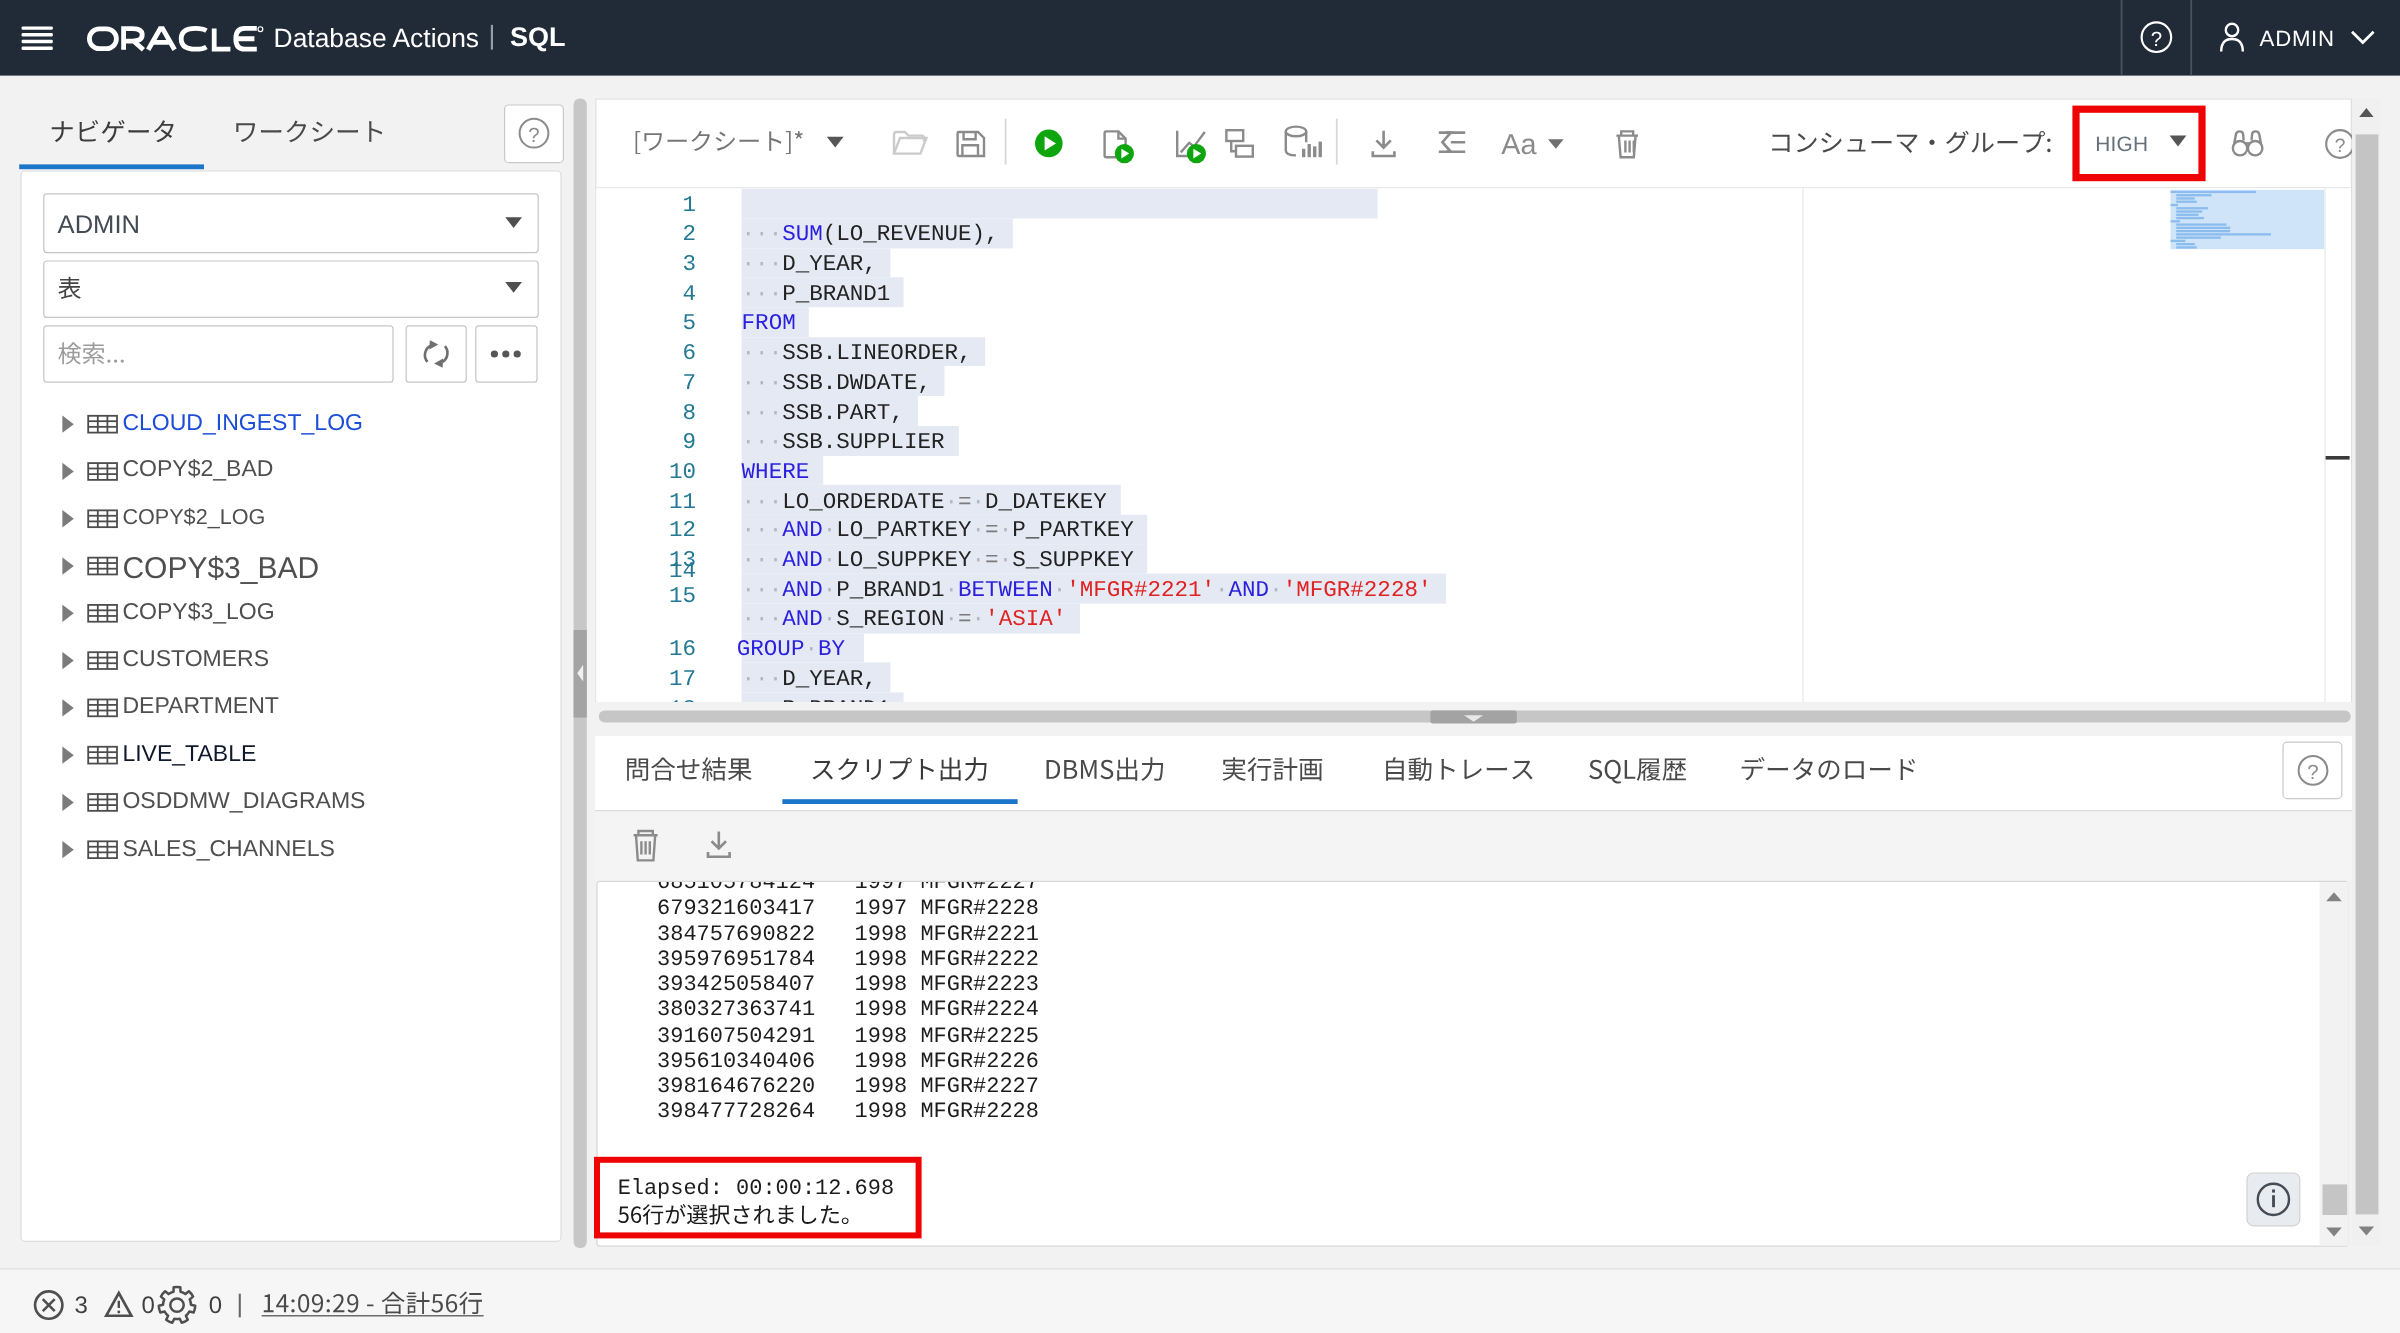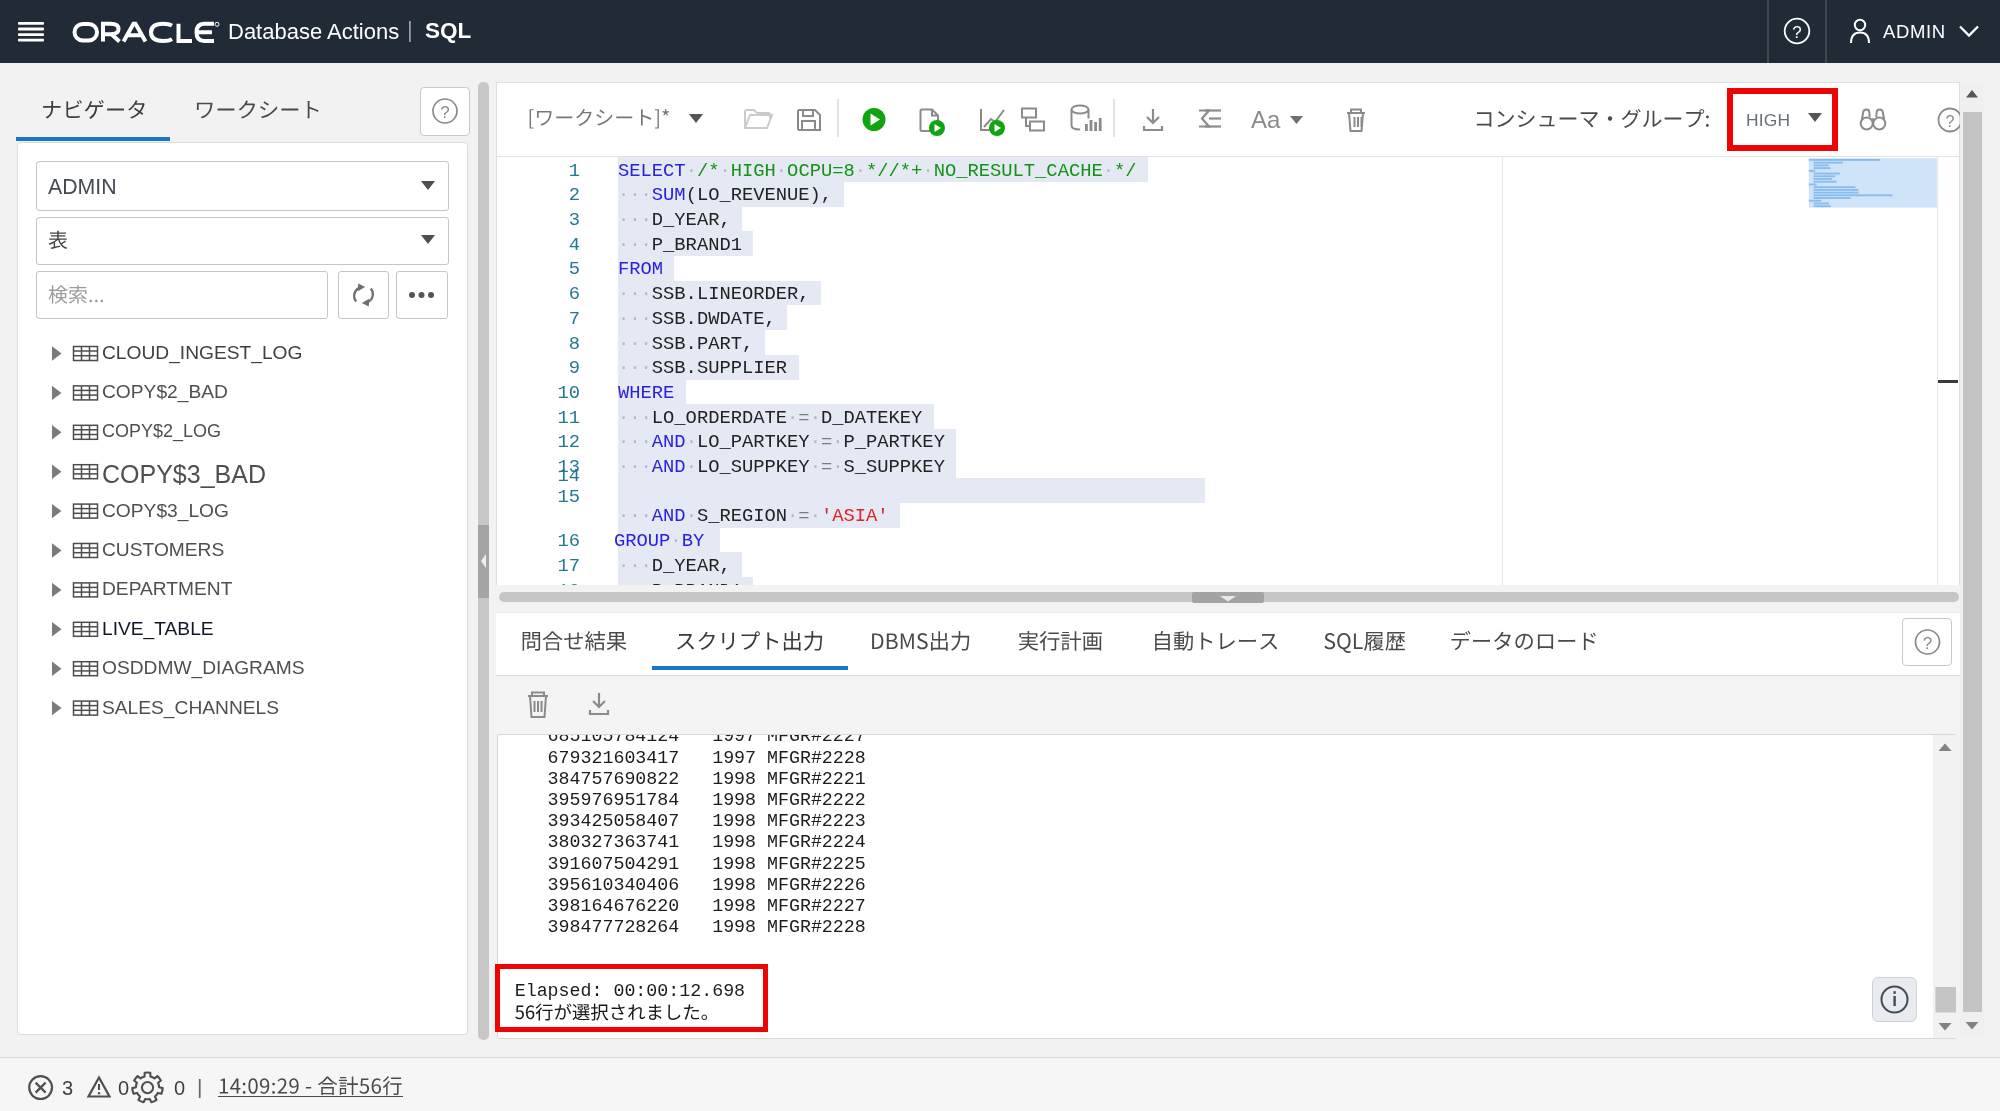--- a/index.html
+++ b/index.html
@@ -153,21 +153,21 @@
     </g>
     <path d="M52,370.8999999999999 L61.5,378.0999999999999 L52,385.2999999999999 Z" fill="#7b7b7b"></path>
     <g stroke="#4d4d4d" stroke-width="1.5" fill="none">
       <rect x="73.5" y="371.0999999999999" width="24" height="14"></rect>
       <line x1="73.5" y1="375.5999999999999" x2="97.5" y2="375.5999999999999"></line>
       <line x1="73.5" y1="380.2999999999999" x2="97.5" y2="380.2999999999999"></line>
       <line x1="81.5" y1="371.0999999999999" x2="81.5" y2="385.0999999999999"></line>
       <line x1="89.5" y1="371.0999999999999" x2="89.5" y2="385.0999999999999"></line>
     </g>
   </svg>
-<div class="abs" style="left:102px;top:342.0px;font-size:19.2px;color:#404040">CLOUD_INGEST_LOG</div>
+<div class="abs" style="left:102px;top:342.0px;font-size:19.2px;color:#1d4ed8">CLOUD_INGEST_LOG</div>
 <div class="abs" style="left:102px;top:381.4px;font-size:19.2px;color:#4f4f4f">COPY$2_BAD</div>
 <div class="abs" style="left:102px;top:420.8px;font-size:18px;color:#4f4f4f">COPY$2_LOG</div>
 <div class="abs" style="left:102px;top:460.2px;font-size:25px;color:#4f4f4f">COPY$3_BAD</div>
 <div class="abs" style="left:102px;top:499.6px;font-size:19.2px;color:#4f4f4f">COPY$3_LOG</div>
 <div class="abs" style="left:102px;top:539.0px;font-size:19.2px;color:#4f4f4f">CUSTOMERS</div>
 <div class="abs" style="left:102px;top:578.4px;font-size:19.2px;color:#4f4f4f">DEPARTMENT</div>
 <div class="abs" style="left:102px;top:617.8px;font-size:19.2px;color:#0f172a">LIVE_TABLE</div>
 <div class="abs" style="left:102px;top:657.2px;font-size:19.2px;color:#4f4f4f">OSDDMW_DIAGRAMS</div>
 <div class="abs" style="left:102px;top:696.6px;font-size:19.2px;color:#4f4f4f">SALES_CHANNELS</div>
 <div class="abs" style="left:478px;top:82px;width:11px;height:958px;background:#c7c7c7;border-radius:5px"></div>
@@ -246,21 +246,20 @@
  <path d="M34.2,20 l-1.5,-8.2 q-0.5,-2.3 -3,-2.3 q-2.8,0 -3,2.5 l-0.4,5"></path>
  <circle cx="16.7" cy="23.5" r="6"></circle>
       <circle cx="29.3" cy="23.5" r="6"></circle>
  <path d="M21.2,20.2 q1.8,-1.6 3.6,0"></path>
 </g>
 <circle cx="100" cy="20" r="11.5" stroke="#8b8b8b" stroke-width="1.8" fill="none"></circle>
 <text x="100" y="27" font-size="16" fill="#8b8b8b" text-anchor="middle" font-family="Liberation Sans">?</text>
 </svg>
 <div class="abs" style="left:497px;top:157px;width:1462px;height:428px;overflow:hidden;background:#fff" id="ed">
 <div class="abs lsel" style="left:121.0px;top:0.25px;width:530.2px;height:24.7px"></div>
-<div class="abs code" style="left:121.0px;top:1.65px"><b class="k">SELECT</b><i>·</i><b class="g">/*</b><i>·</i><b class="g">HIGH</b><i>·</i><b class="g">OCPU=8</b><i>·</i><b class="g">*//*+</b><i>·</i><b class="g">NO_RESULT_CACHE</b><i>·</i><b class="g">*/</b></div>
 <div class="gut" style="left:38px;top:1.65px">1</div>
 <div class="abs lsel" style="left:121.0px;top:24.95px;width:225.6px;height:24.7px"></div>
 <div class="abs code" style="left:121.0px;top:26.35px"><i>···</i><b class="k">SUM</b><b class="i">(LO_REVENUE),</b></div>
 <div class="gut" style="left:38px;top:26.35px">2</div>
 <div class="abs lsel" style="left:121.0px;top:49.65px;width:124.1px;height:24.7px"></div>
 <div class="abs code" style="left:121.0px;top:51.05px"><i>···</i><b class="i">D_YEAR,</b></div>
 <div class="gut" style="left:38px;top:51.05px">3</div>
 <div class="abs lsel" style="left:121.0px;top:74.35px;width:135.4px;height:24.7px"></div>
 <div class="abs code" style="left:121.0px;top:75.75px"><i>···</i><b class="i">P_BRAND1</b></div>
 <div class="gut" style="left:38px;top:75.75px">4</div>
@@ -285,20 +284,21 @@
 <div class="abs lsel" style="left:121.0px;top:247.25px;width:315.8px;height:24.7px"></div>
 <div class="abs code" style="left:121.0px;top:248.65px"><i>···</i><b class="i">LO_ORDERDATE</b><i>·</i><b class="o">=</b><i>·</i><b class="i">D_DATEKEY</b></div>
 <div class="gut" style="left:38px;top:248.65px">11</div>
 <div class="abs lsel" style="left:121.0px;top:271.95px;width:338.4px;height:24.7px"></div>
 <div class="abs code" style="left:121.0px;top:273.35px"><i>···</i><b class="k">AND</b><i>·</i><b class="i">LO_PARTKEY</b><i>·</i><b class="o">=</b><i>·</i><b class="i">P_PARTKEY</b></div>
 <div class="gut" style="left:38px;top:273.35px">12</div>
 <div class="abs lsel" style="left:121.0px;top:296.65px;width:338.4px;height:24.7px"></div>
 <div class="abs code" style="left:121.0px;top:298.05px"><i>···</i><b class="k">AND</b><i>·</i><b class="i">LO_SUPPKEY</b><i>·</i><b class="o">=</b><i>·</i><b class="i">S_SUPPKEY</b></div>
 <div class="gut" style="left:38px;top:298.05px">13</div>
 <div class="abs lsel" style="left:121.0px;top:321.35px;width:586.6px;height:24.7px"></div>
+<div class="abs code" style="left:121.0px;top:322.75px"><i>···</i><b class="k">AND</b><i>·</i><b class="i">P_BRAND1</b><i>·</i><b class="k">BETWEEN</b><i>·</i><b class="r">'MFGR#2221'</b><i>·</i><b class="k">AND</b><i>·</i><b class="r">'MFGR#2228'</b></div>
 <div class="gut" style="left:38px;top:307px">14</div>
 <div class="abs lsel" style="left:121.0px;top:346.05px;width:282.0px;height:24.7px"></div>
 <div class="abs code" style="left:121.0px;top:347.45px"><i>···</i><b class="k">AND</b><i>·</i><b class="i">S_REGION</b><i>·</i><b class="o">=</b><i>·</i><b class="r">'ASIA'</b></div>
 <div class="gut" style="left:38px;top:328px">15</div>
 <div class="abs lsel" style="left:121.0px;top:370.75px;width:101.5px;height:24.7px"></div>
 <div class="abs code" style="left:117px;top:372.15px"><b class="k">GROUP</b><i>·</i><b class="k">BY</b></div>
 <div class="gut" style="left:38px;top:372.15px">16</div>
 <div class="abs lsel" style="left:121.0px;top:395.45px;width:124.1px;height:24.7px"></div>
 <div class="abs code" style="left:121.0px;top:396.85px"><i>···</i><b class="i">D_YEAR,</b></div>
 <div class="gut" style="left:38px;top:396.85px">17</div>

